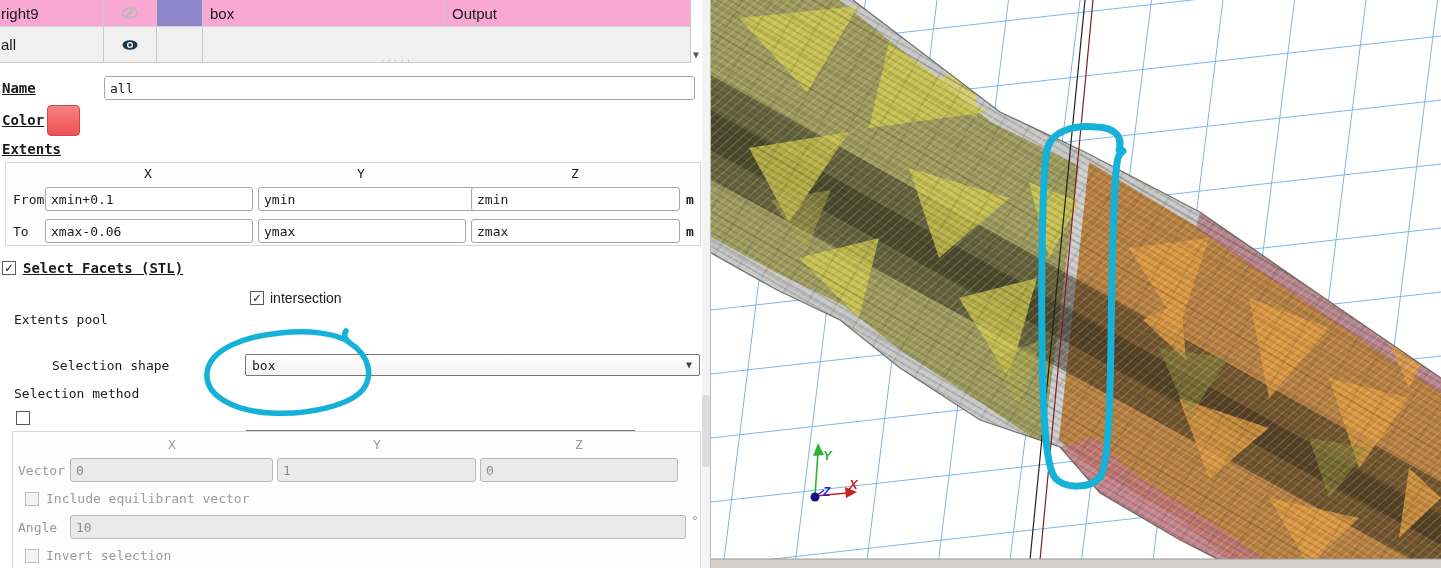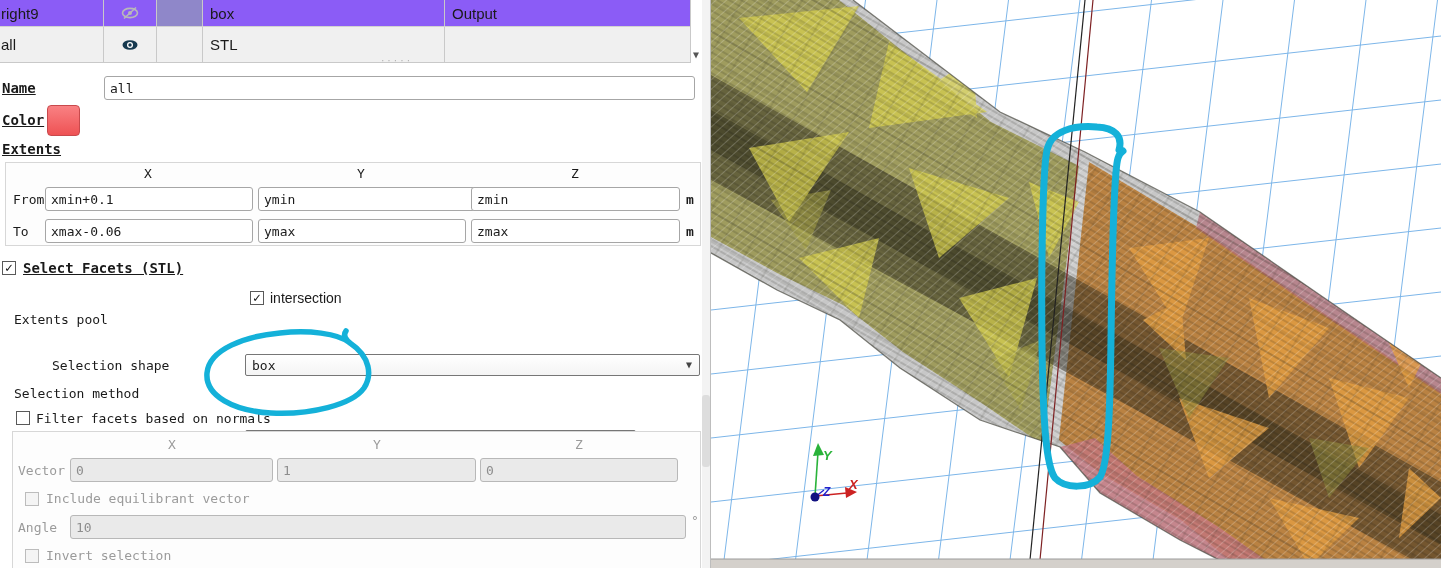--- a/index.html
+++ b/index.html
@@ -3,21 +3,21 @@
 <meta charset="utf-8">
 <style>
   html,body{margin:0;padding:0;background:#fff;}
   #screen{position:relative;width:1441px;height:568px;overflow:hidden;background:#fff;
           font-family:"DejaVu Sans Mono",monospace;color:#1a1a1a;}
   .abs{position:absolute;}
   
   .trow{position:absolute;left:0;width:690px;display:flex;box-sizing:border-box;}
   .trow .cell{box-sizing:border-box;border-right:1px solid #c9c9c9;display:flex;align-items:center;
               font-family:"Liberation Sans",sans-serif;font-size:15px;overflow:hidden;white-space:nowrap;}
-  .r1{top:0;height:27px;background:#8b5cf6;border-bottom:1px solid #d2d2d2;}
+  .r1{top:0;height:27px;background:#f9a8d4;border-bottom:1px solid #d2d2d2;}
   .r2{top:27px;height:36px;background:#f0f0f0;border-bottom:1px solid #c9c9c9;}
   .c-name{width:104px;padding-left:1px;}
   .c-eye{width:53px;justify-content:center;}
   .c-color{width:46px;}
   .c-type{width:242px;padding-left:7px;}
   .c-out{width:245px;padding-left:7px;border-right:none!important;}
   .purplefill{width:100%;height:100%;background:#8f87c9;}
   .tbl-gutter{left:690px;top:0;width:21px;height:63px;background:#fff;border-left:1px solid #c9c9c9;}
   .tbl-arrow{left:688px;top:48px;width:16px;height:14px;color:#555;font-size:10px;text-align:center;line-height:14px;}
   .drag-dots{left:376px;top:56px;width:40px;color:#b5b5b5;font-size:9px;letter-spacing:1px;text-align:center;}
@@ -71,21 +71,20 @@
     <div class="trow r2">
       <div class="cell c-name">all</div>
       <div class="cell c-eye">
         <svg width="20" height="16" viewBox="0 0 20 16">
           <ellipse cx="10" cy="8" rx="7.5" ry="4.8" fill="#16394f"></ellipse>
           <circle cx="10" cy="8" r="3" fill="#fff"></circle>
           <circle cx="10" cy="8" r="1.7" fill="#16394f"></circle>
         </svg>
       </div>
       <div class="cell c-color"></div>
-      <div class="cell c-type">STL</div>
       <div class="cell c-out"></div>
     </div>
     <div class="abs tbl-gutter"></div>
     <div class="abs tbl-arrow">▼</div>
     <div class="abs drag-dots">·····</div>
 
     <div class="lbl blbl" style="left:2px;top:80px;">Name</div>
     <input class="fld" style="left: 104px; top: 76px; width: 591px;" value="all">
     <div class="lbl blbl" style="left:2px;top:112px;">Color</div>
     <div class="swatch" style="left:47px;top:105px;"></div>
@@ -119,21 +118,20 @@
       <span>box</span>
       <span class="arr">▼</span>
     </div>
     <div class="lbl" style="left:14px;top:386px;">Selection method</div>
     <div class="combo" style="left:245px;top:382px;width:391px;margin-top:48px;">
       <span>Full</span>
       <span class="arr">▼</span>
     </div>
 
     <div class="cb" style="left:16px;top:411px;"></div>
-    <div class="lbl" style="left:36px;top:411px;">Filter facets based on normals</div>
 
     <div class="groupbox" style="left:12px;top:431px;width:689px;height:137px;border-bottom:none;"></div>
     <div class="lbl graytx" style="left:168px;top:437px;">X</div>
     <div class="lbl graytx" style="left:373px;top:437px;">Y</div>
     <div class="lbl graytx" style="left:575px;top:437px;">Z</div>
     <div class="lbl graytx" style="left:18px;top:463px;">Vector</div>
     <input class="fld" disabled="" style="left: 70px; top: 458px; width: 203px;" value="0">
     <input class="fld" disabled="" style="left: 277px; top: 458px; width: 199px;" value="1">
     <input class="fld" disabled="" style="left: 480px; top: 458px; width: 198px;" value="0">
     <div class="cb dis" style="left:25px;top:492px;"></div>

